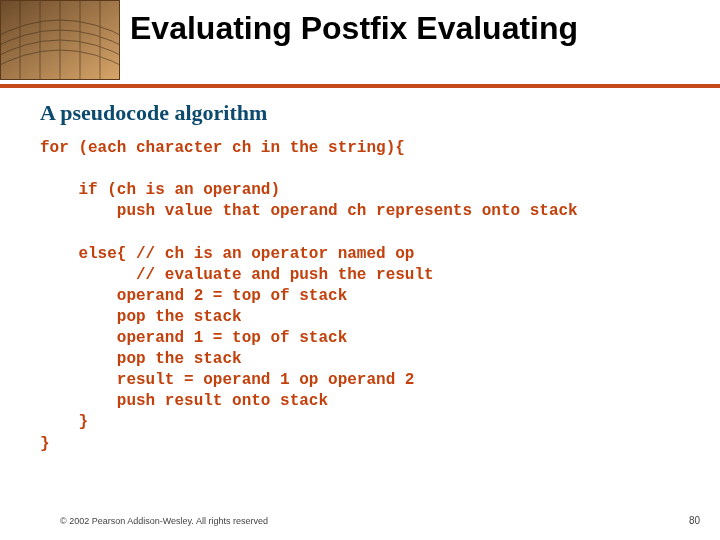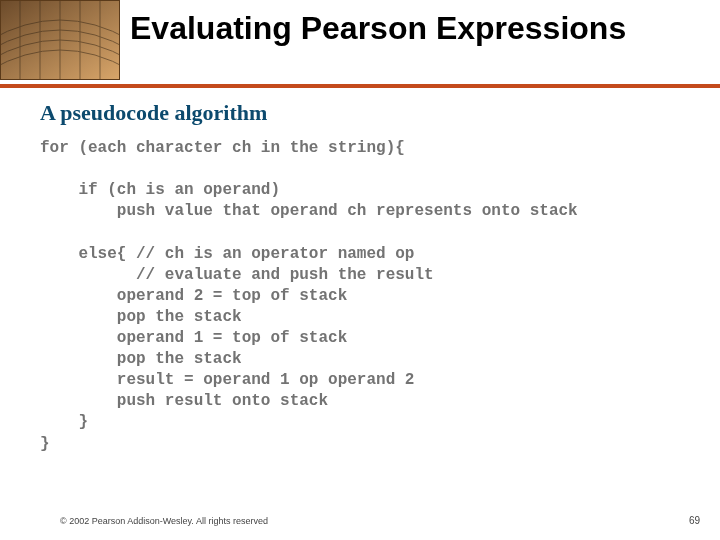--- a/index.html
+++ b/index.html
@@ -49,21 +49,21 @@
   }
   .code-block {
     position: absolute;
     left: 40px;
     top: 138px;
     right: 10px;
     font-family: "Courier New", Courier, monospace;
     font-size: 16px;
     line-height: 1.32;
     font-weight: bold;
-    color: #737373;
+    color: #c2410c;
     white-space: pre;
   }
   .footer {
     position: absolute;
     left: 60px;
     bottom: 14px;
     font-size: 9px;
     color: #444;
   }
   .page-num {
@@ -94,21 +94,21 @@
       <line x1="20" y1="0" x2="20" y2="80"></line>
       <line x1="40" y1="0" x2="40" y2="80"></line>
       <line x1="60" y1="0" x2="60" y2="80"></line>
       <line x1="80" y1="0" x2="80" y2="80"></line>
       <line x1="100" y1="0" x2="100" y2="80"></line>
     </g>
     <rect x="0" y="0" width="120" height="80" fill="none" stroke="#5a3a1a" stroke-width="2"></rect>
   </svg>
 </div>
 
-<div class="title">Evaluating Pearson Expressions</div>
+<div class="title">Evaluating Postfix Evaluating</div>
 
 <div class="accent-rule"></div>
 
 <div class="subhead">A pseudocode algorithm</div>
 
 <div class="code-block">for (each character ch in the string){
 
     if (ch is an operand)
         push value that operand ch represents onto stack
 
@@ -118,13 +118,13 @@
         pop the stack
         operand 1 = top of stack
         pop the stack
         result = operand 1 op operand 2
         push result onto stack
     }
 }</div>
 
 <div class="footer">© 2002 Pearson Addison-Wesley. All rights reserved</div>
 
-<div class="page-num">69</div>
+<div class="page-num">80</div>
 
 </body></html>

